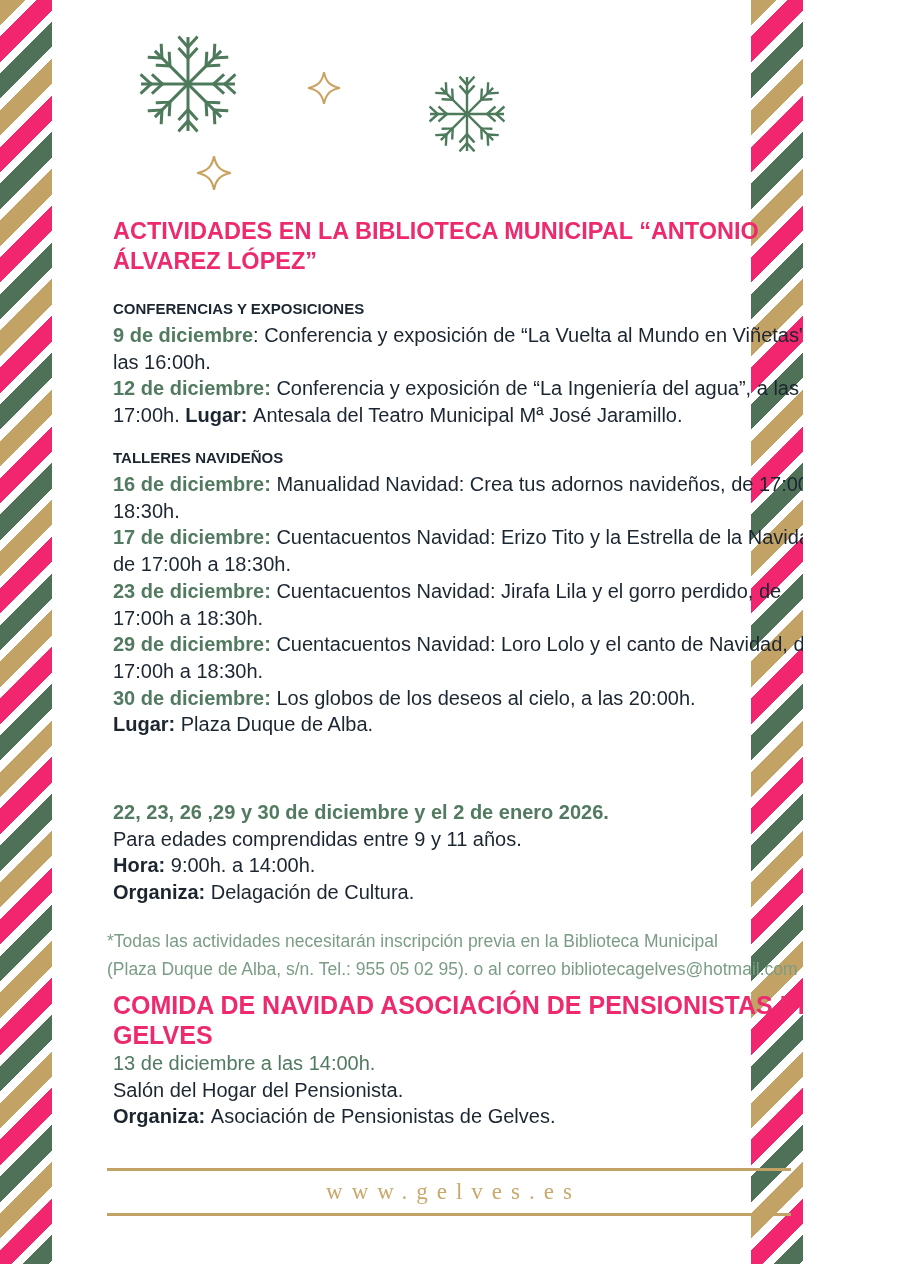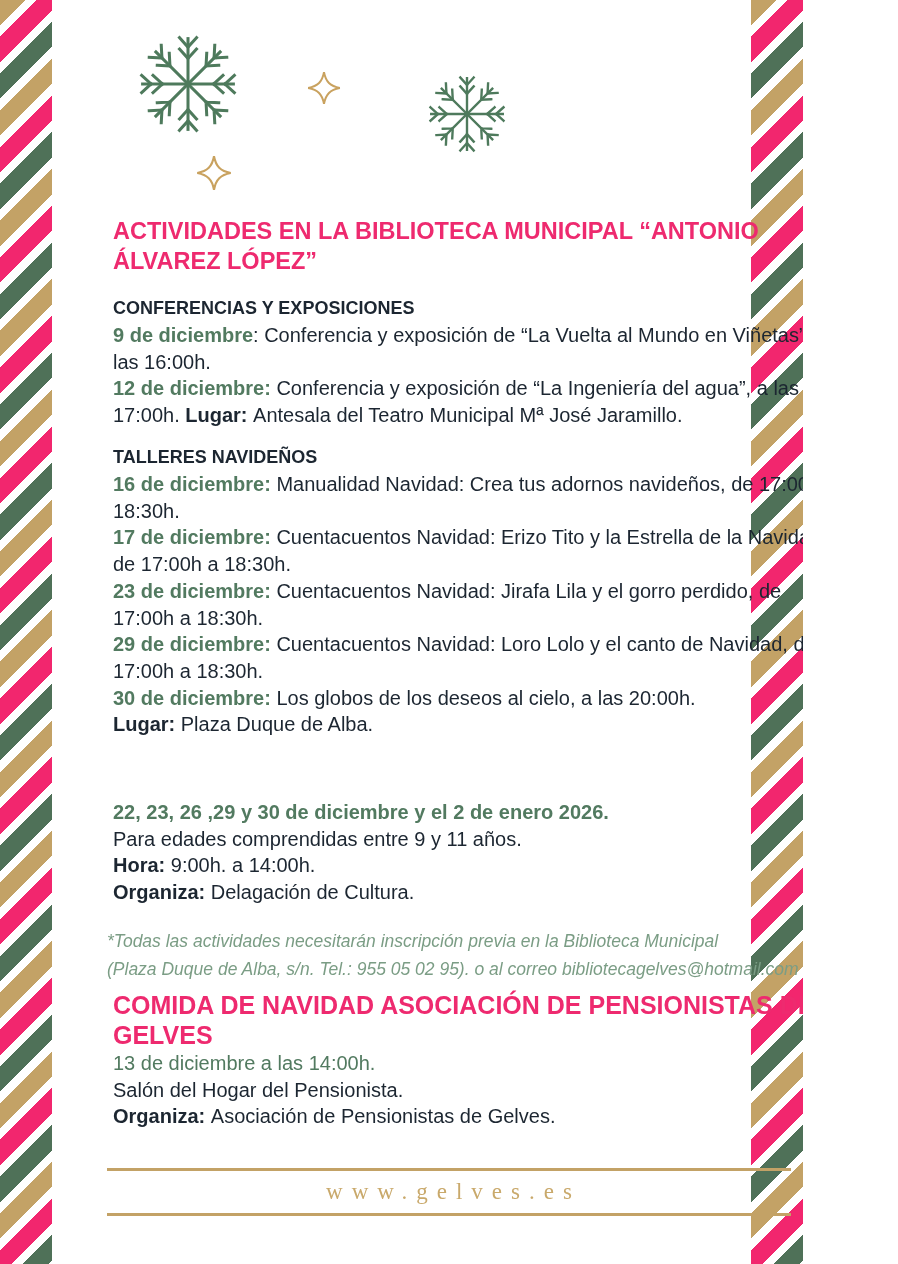--- a/index.html
+++ b/index.html
@@ -17,30 +17,30 @@
       transparent 70px,transparent 78px);}
   .stripes-left{left:0;}
   .stripes-right{right:0;}
 
   .deco{position:absolute;}
 
   .main-title{position:absolute;left:113px;top:216px;width:730px;margin:0;
     font-size:23.5px;line-height:30px;font-weight:700;color:#EE2A6F;letter-spacing:0;}
 
   .sec{position:absolute;left:113px;width:726px;}
-  .sec-h{margin:0;font-size:18px;line-height:27px;font-weight:700;color:#1C2631;}
+  .sec-h{margin:0;font-size:15px;line-height:27px;font-weight:700;color:#1C2631;}
   .sec-h.pink{font-size:25px;line-height:30px;color:#EE2A6F;}
   .line{margin:0;font-size:20px;line-height:26.7px;color:#1C2631;}
   .seg-g{color:#527A60;font-weight:700;}
   .seg-gr{color:#527A60;text-align:center;}
   .seg-b{color:#1C2631;font-weight:700;}
   .seg-r{color:#1C2631;}
 
   .note{position:absolute;left:107px;top:928px;width:740px;
-    font-style:italic;color:#7B9D85;font-size:17.5px;line-height:27.5px;}
+    color:#7B9D85;font-size:17.5px;line-height:27.5px;}
   .note p{margin:0;}
 
   .footer{position:absolute;left:107px;top:1168px;width:684px;}
   .rule{height:3px;background:#C3A266;}
   .site{font-family:"Liberation Serif","DejaVu Serif",serif;font-size:23px;line-height:42px;
     letter-spacing:9px;text-indent:9px;color:#C9A96B;text-align:center;}
 </style>
 </head>
 <body>
 

